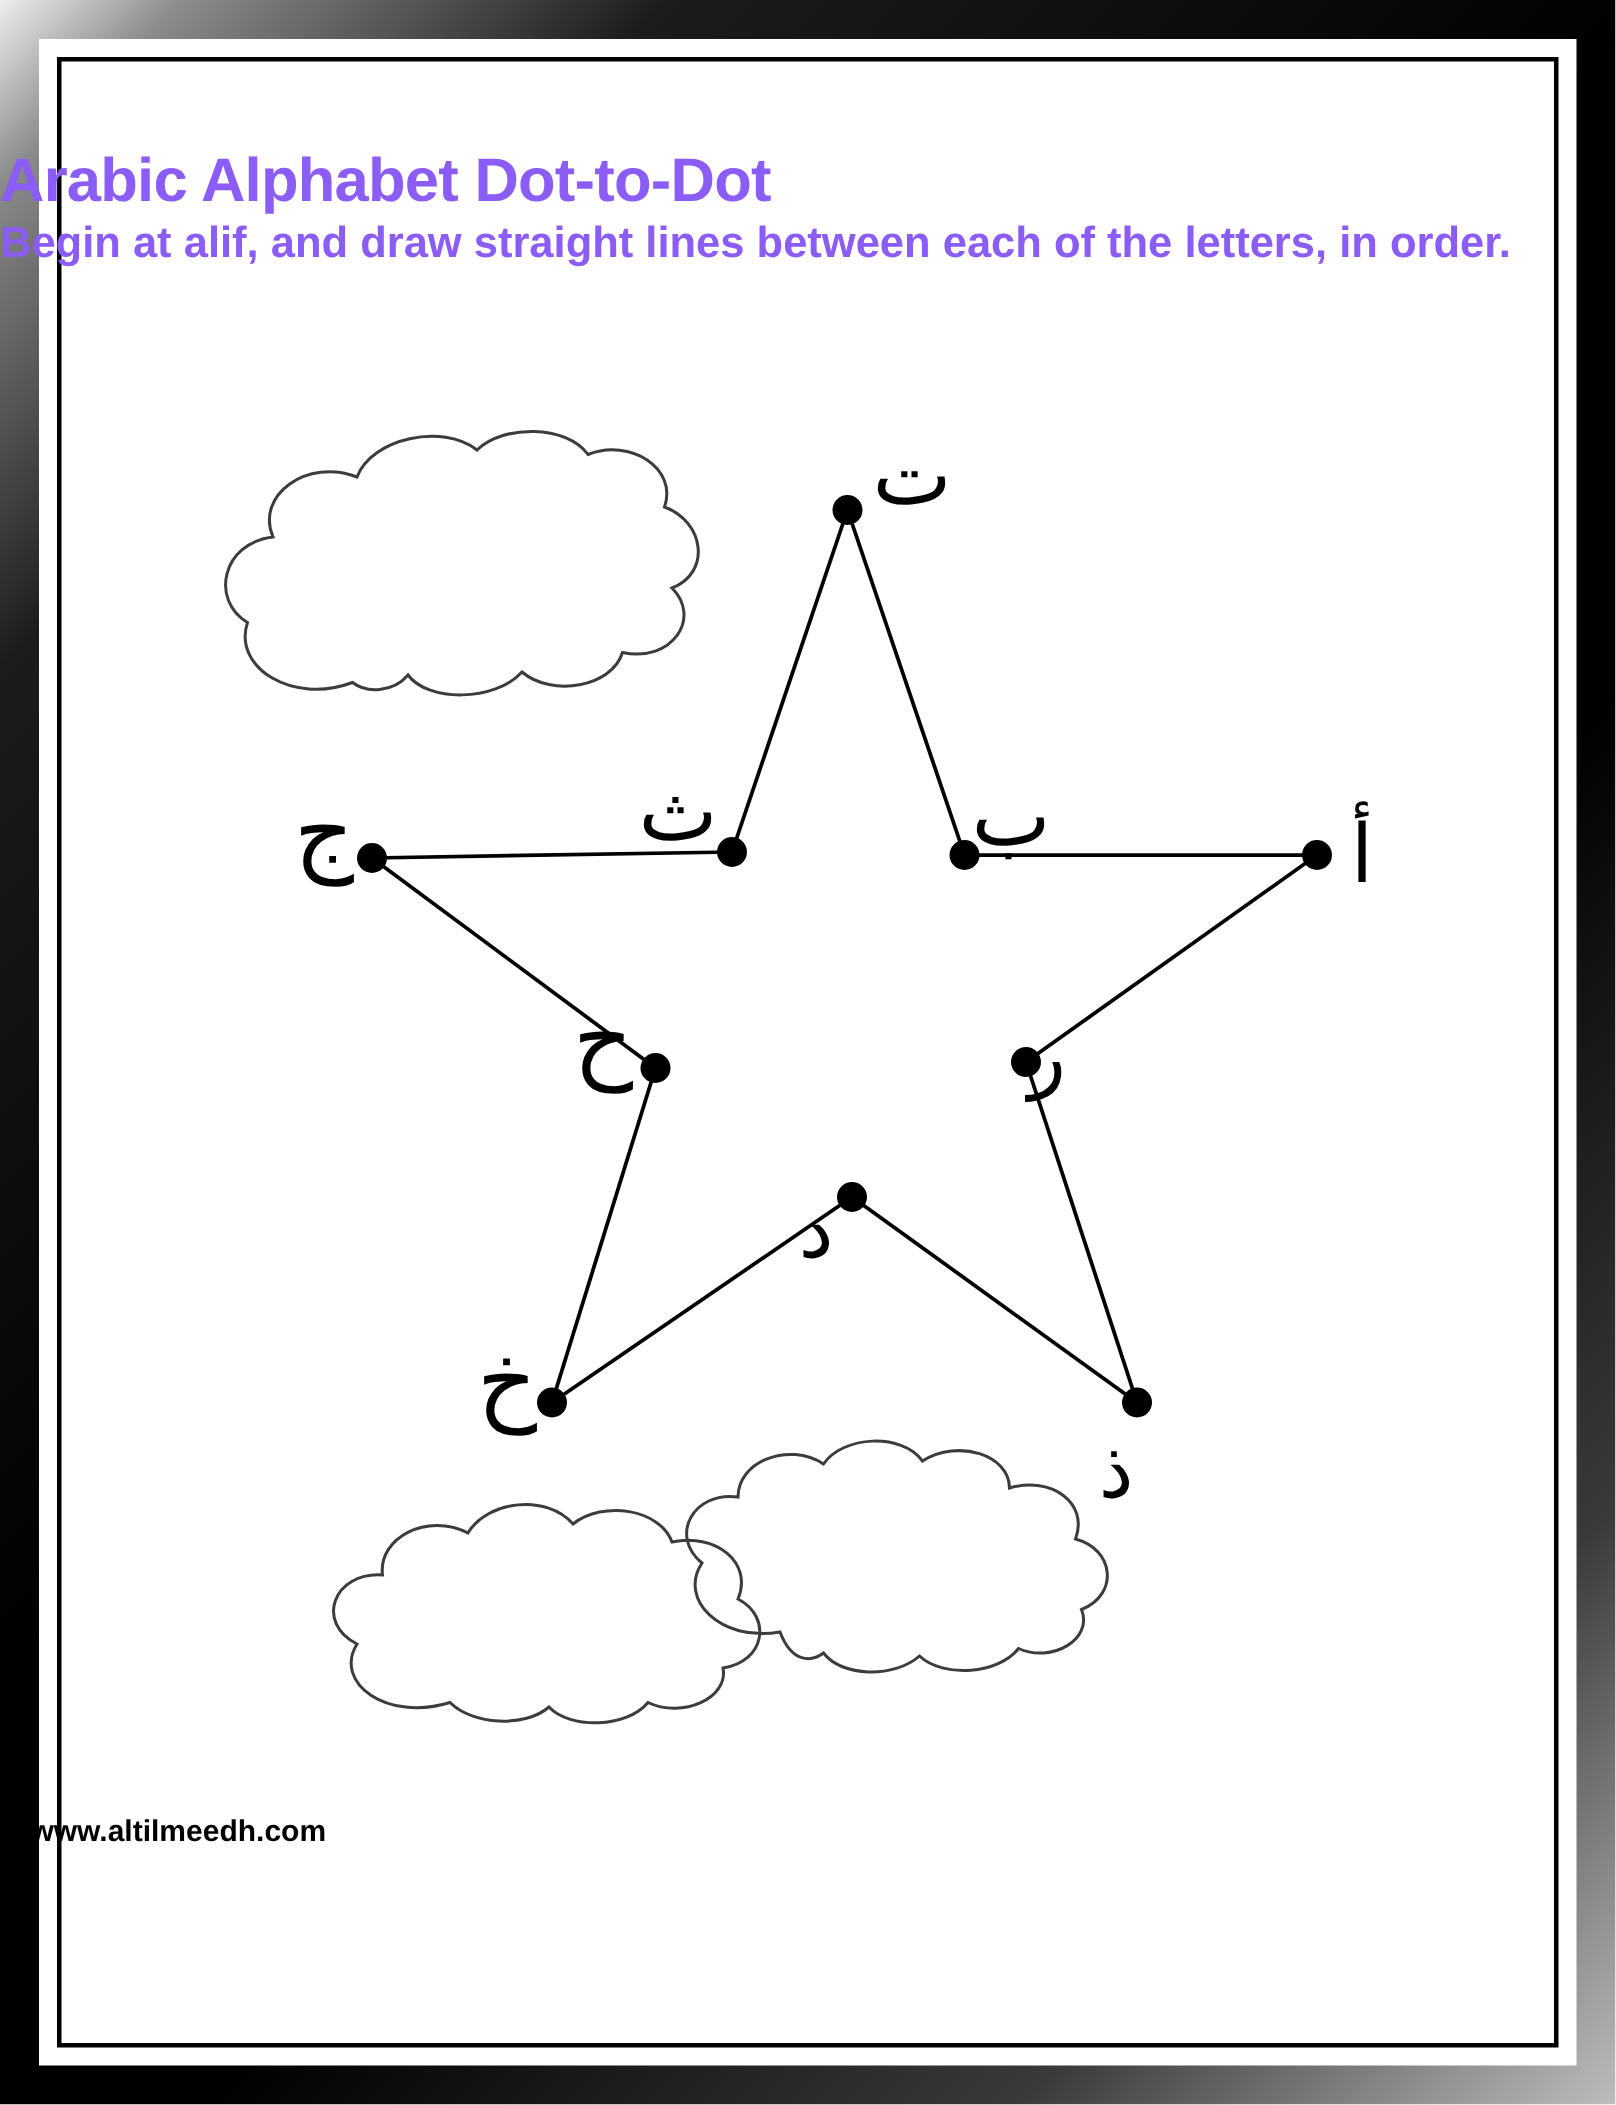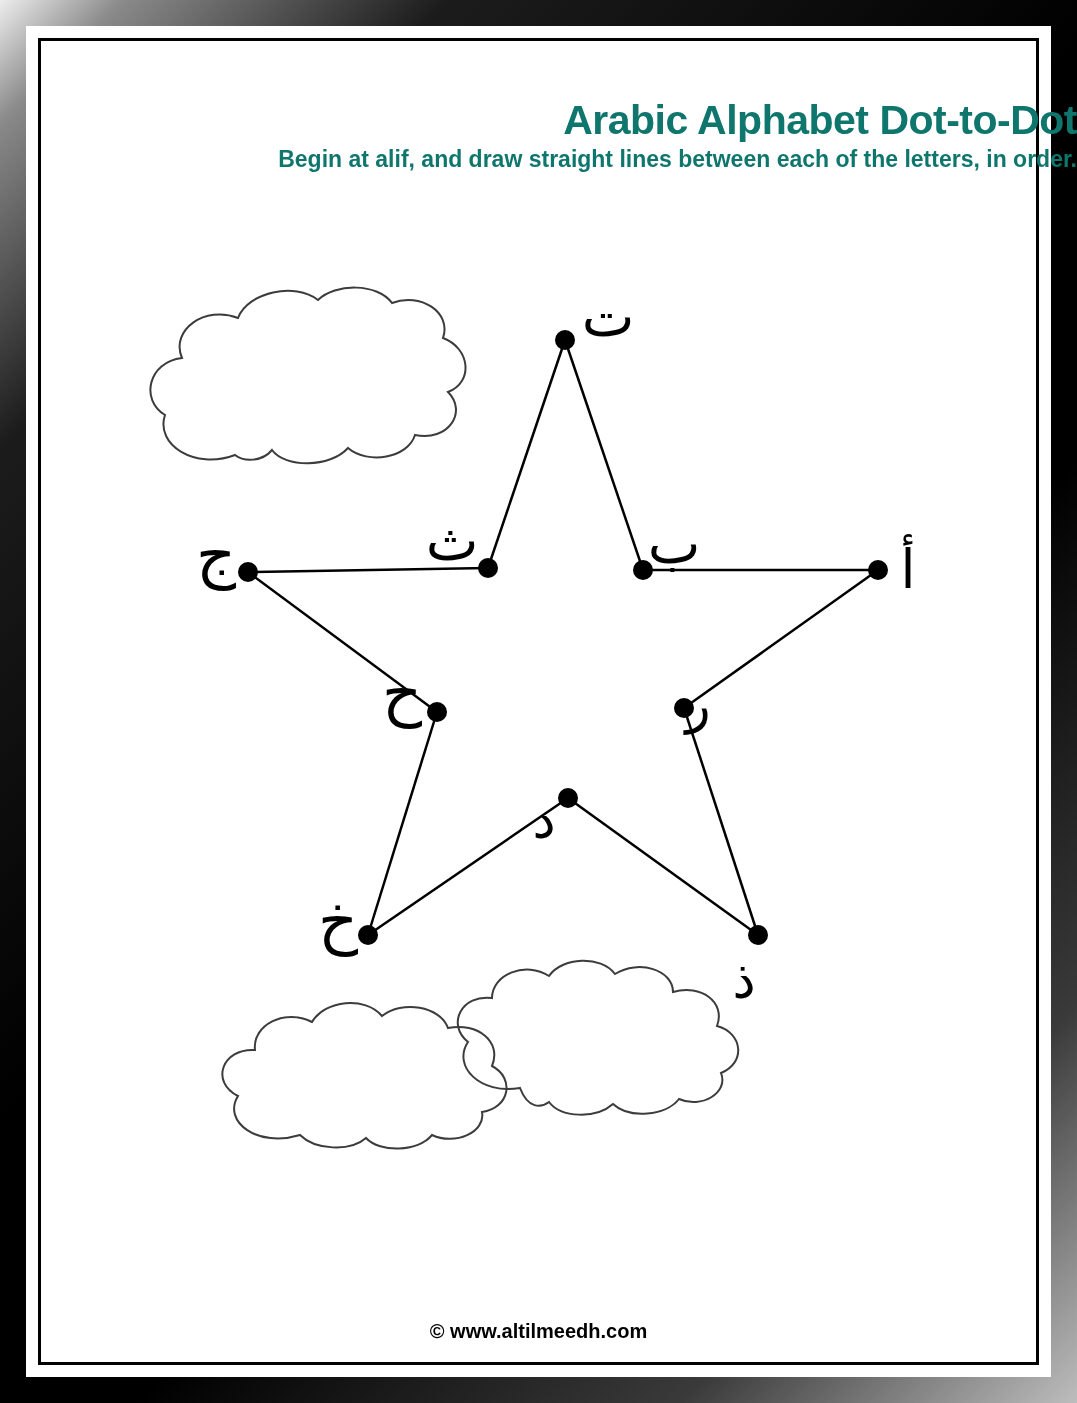--- a/index.html
+++ b/index.html
@@ -36,47 +36,46 @@
   .overlay {
     position: absolute;
     inset: 0;
   }
 
   .header {
     position: absolute;
     top: 98px;
     left: 0;
     right: 0;
-    text-align: right;
-    color: #0f766e;
+    text-align: left;
+    color: #8b5cf6;
   }
   .title {
     font-size: 41px;
     font-weight: bold;
     line-height: 1.1;
     letter-spacing: -0.5px;
     margin: 0;
   }
   .subtitle {
     font-size: 22px;
     font-weight: normal;
     margin: 8px 0 0 0;
   }
   .instructions {
-    font-size: 23px;
+    font-size: 29px;
     font-weight: bold;
     margin: 3px 0 0 0;
   }
 
   .footer {
     position: absolute;
-    top: 1320px;
+    top: 1210px;
     left: 0;
     right: 0;
-    text-align: center;
     font-size: 20px;
     font-weight: bold;
     color: #000;
   }
 
   #puzzle-svg {
     position: absolute;
     inset: 0;
     width: 1077px;
     height: 1403px;

